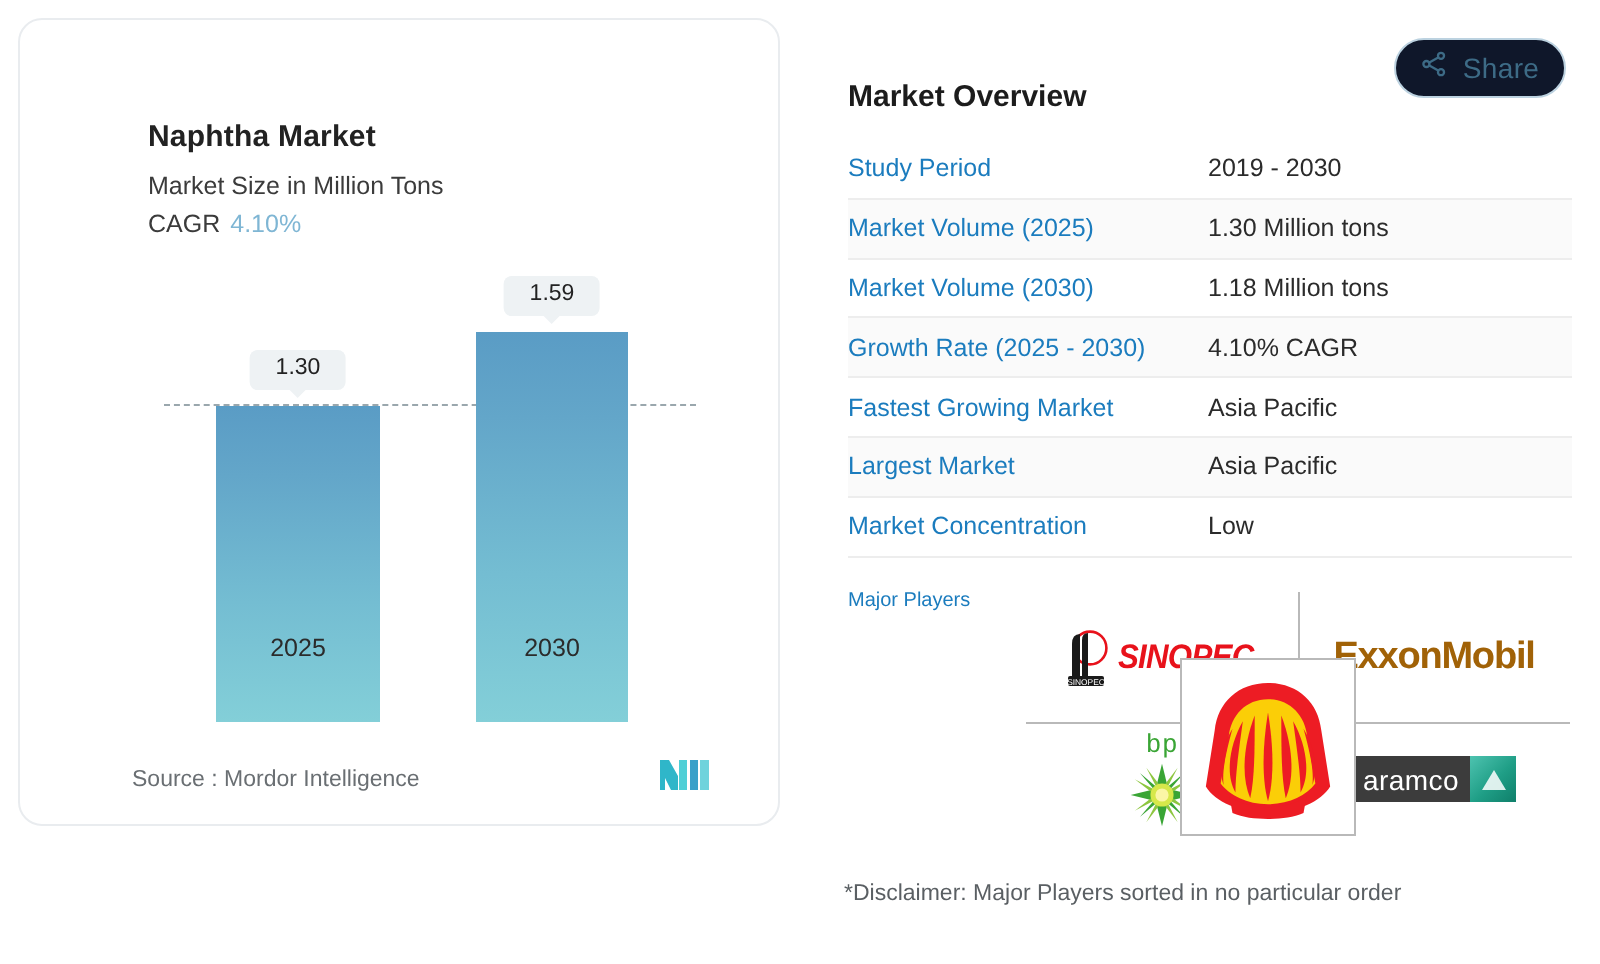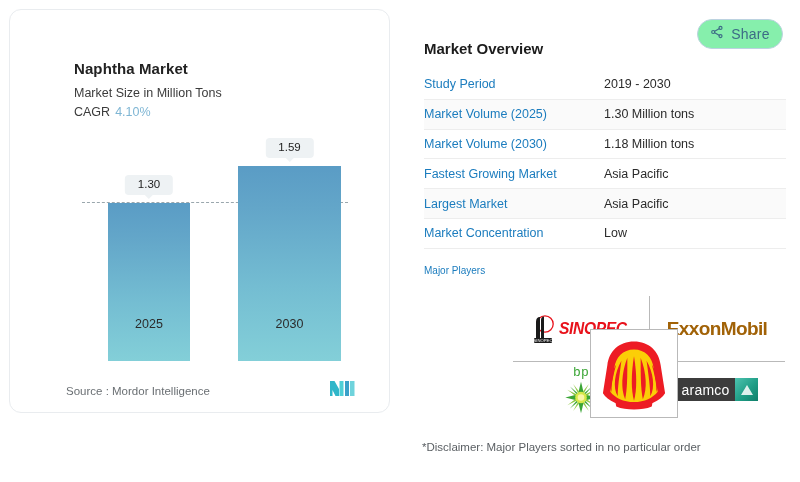--- a/index.html
+++ b/index.html
@@ -18,21 +18,21 @@
 
   
   #share-button {
     position: absolute;
     left: 697px;
     top: 19px;
     width: 86px;
     height: 30px;
     border: 1px solid #bcd2e0;
     border-radius: 16px;
-    background: #86efac;
+    background: #0f172a;
     display: flex;
     align-items: center;
     justify-content: center;
     gap: 7px;
     cursor: pointer;
     box-sizing: border-box;
   }
   #share-button .share-label {
     font-size: 14px;
     color: #3d6b86;
@@ -308,21 +308,21 @@
   <div id="plot-area">
 
     <div id="ref-line"></div>
 
     <div class="bar-col" style="left:98px; width:82px; height:235px;">
       <div class="bar-tip" style="bottom:166px;">1.30</div>
       <div class="bar-rect" style="height:158px;"></div>
       <div class="bar-xlabel">2025</div>
     </div>
 
-    <div class="bar-col" style="left:228px; width:103px; height:235px;">
+    <div class="bar-col" style="left:228px; width:76px; height:235px;">
       <div class="bar-tip" style="bottom:203px;">1.59</div>
       <div class="bar-rect" style="height:195px;"></div>
       <div class="bar-xlabel">2030</div>
     </div>
   </div>
 
   <div id="source-row">
     <div id="source-text">
       <span>Source :</span>
       <span>Mordor Intelligence</span>
@@ -346,20 +346,24 @@
       <span class="ov-label">Study Period</span>
       <span class="ov-value">2019 - 2030</span>
     </div>
     <div class="ov-row alt">
       <span class="ov-label">Market Volume (2025)</span>
       <span class="ov-value">1.30 Million tons</span>
     </div>
     <div class="ov-row">
       <span class="ov-label">Market Volume (2030)</span>
       <span class="ov-value">1.18 Million tons</span>
+    </div>
+    <div class="ov-row alt">
+      <span class="ov-label">Growth Rate (2025 - 2030)</span>
+      <span class="ov-value">4.10% CAGR</span>
     </div>
     <div class="ov-row">
       <span class="ov-label">Fastest Growing Market</span>
       <span class="ov-value">Asia Pacific</span>
     </div>
     <div class="ov-row alt">
       <span class="ov-label">Largest Market</span>
       <span class="ov-value">Asia Pacific</span>
     </div>
     <div class="ov-row">

